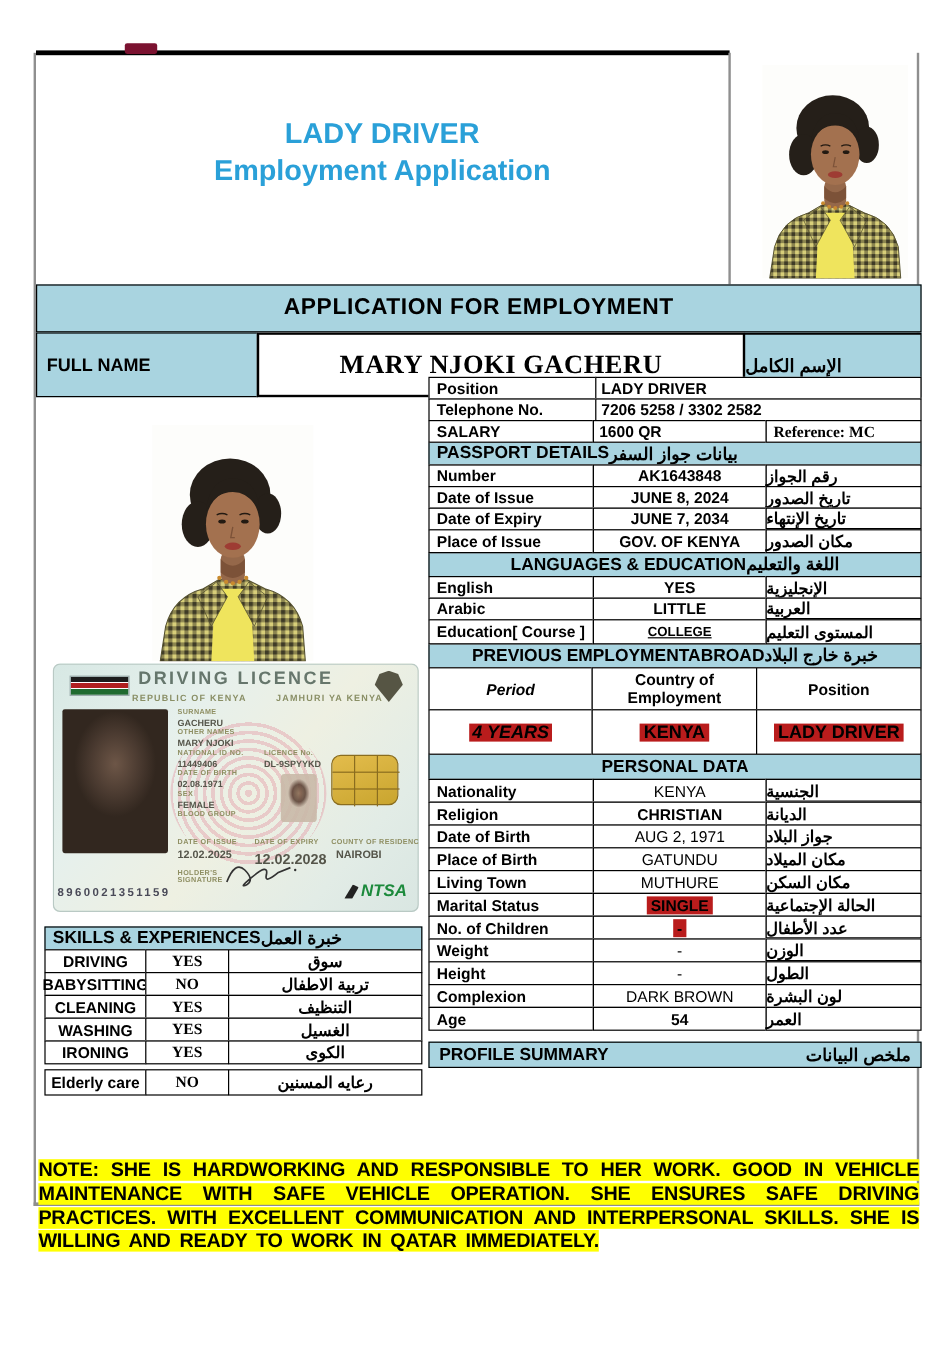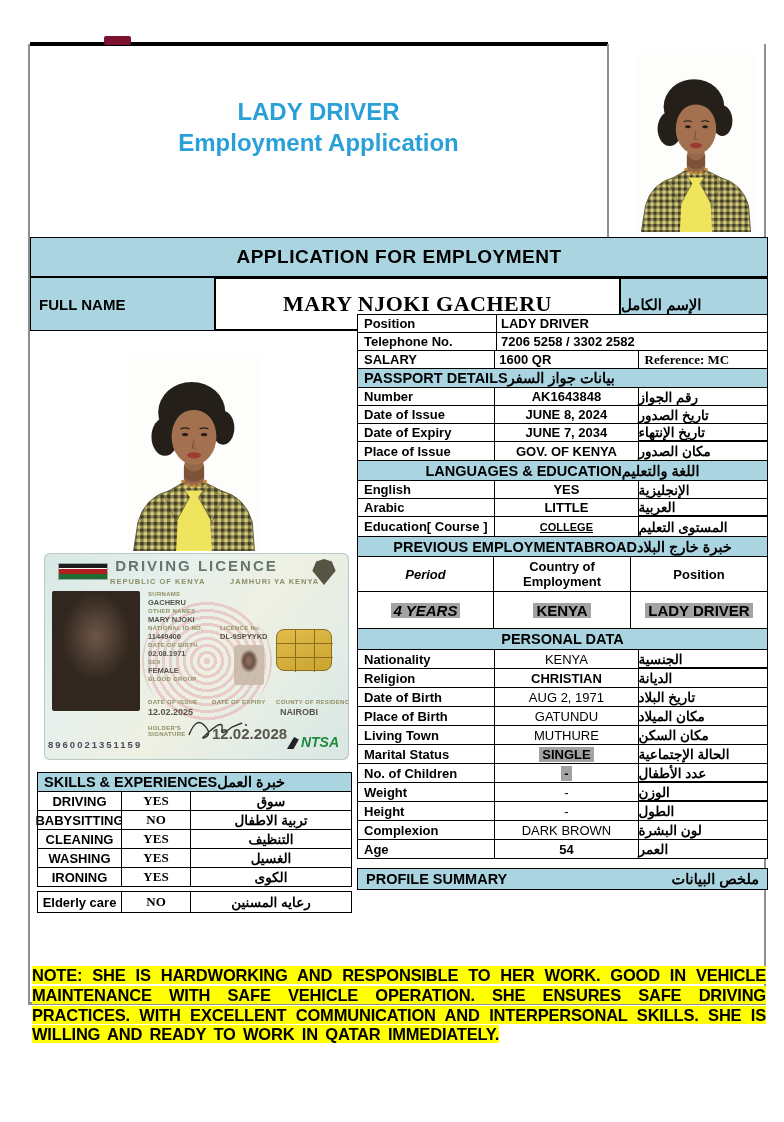--- a/index.html
+++ b/index.html
@@ -32,21 +32,21 @@
   .rightcol { position:absolute; left:327px; top:271px; width:411px; }
   .rrow { display:flex; margin-top:-1px; }
   .rrow > div { border:1px solid #000; display:flex; align-items:center; background:#fff; }
   .cl { width:140px; padding-left:6px; font-weight:bold; font-size:13px; }
   .cv { width:146px; margin-left:-1px; justify-content:center; font-size:13px; }
   .cv.wide { width:272px; justify-content:flex-start; padding-left:4px; font-weight:bold; }
   .cx { width:132px; margin-left:-1px; font-family:"Liberation Serif", serif; font-weight:bold; font-size:13px; padding-left:6px; }
   .ca { width:132px; margin-left:-1px; justify-content:flex-end; padding-right:8px; font-weight:bold; font-size:13.5px; direction:rtl; }
   .b { font-weight:bold; }
   .small { font-size:11px; font-weight:bold;text-decoration:underline; }
-  .hl { background:#a3a3a3; padding:0 3px; }
+  .hl { background:#b91c1c; padding:0 3px; }
   .h19{height:19px} .h20{height:20px} .h21{height:21px} .h22{height:22px} .h36{height:36px} .h38{height:38px}
   .band { border:1px solid #000; background:#a9d4e0; font-weight:bold; font-size:14.5px;
           display:flex; align-items:center; margin-top:-1px; }
   .band.center { justify-content:center; }
   .band.left { padding-left:6px; }
   .band.split { justify-content:space-between; padding:0 8px; }
   .band .ar { direction:rtl; }
   .ce { width:138px; margin-left:-1px; justify-content:center; text-align:center; font-weight:bold; font-size:13px; line-height:15px; }
   .ce:first-child { margin-left:0; width:137px;font-style:italic; }
   .emp { font-size:15px; }
@@ -184,21 +184,21 @@
       <div class="lsmphoto"></div>
       <div class="chip">
         <i style="left:0;top:13px;width:56px;height:1px"></i>
         <i style="left:0;top:27px;width:56px;height:1px"></i>
         <i style="left:18px;top:0;width:1px;height:42px"></i>
         <i style="left:37px;top:0;width:1px;height:42px"></i>
       </div>
       <div class="ll" style="left:104px;top:146px">DATE OF ISSUE</div>
       <div class="lv" style="left:104px;top:154px;font-size:9px">12.02.2025</div>
       <div class="ll" style="left:168px;top:146px">DATE OF EXPIRY</div>
-      <div class="lv" style="left:168px;top:172px;font-size:15px">12.02.2028</div>
+      <div class="lv" style="left:168px;top:156px;font-size:12px">12.02.2028</div>
       <div class="ll" style="left:232px;top:146px">COUNTY OF RESIDENCE</div>
       <div class="lv" style="left:236px;top:154px;font-size:9px">NAIROBI</div>
       <div class="ll" style="left:104px;top:172px;width:40px;white-space:normal">HOLDER'S SIGNATURE</div>
       <svg class="sig" width="70" height="30" viewBox="0 0 70 30">
         <path d="M5,22 Q12,4 20,12 Q28,20 22,24 Q14,28 26,18 Q40,6 38,16 Q36,24 48,14 L58,10" stroke="#333" stroke-width="1.4" fill="none"></path>
         <circle cx="62" cy="12" r="1" fill="#333"></circle>
       </svg>
       <div class="serial">8960021351159</div>
       <div class="ntsa">NTSA</div>
     </div>
@@ -329,21 +329,21 @@
           <div class="ca" dir="rtl" style="border-bottom:2px solid #000">الجنسية</div>
       </div>
       <div class="rrow h20">
         <div class="cl">Religion</div>
           <div class="cv b">CHRISTIAN</div>
           <div class="ca" dir="rtl">الديانة</div>
       </div>
       <div class="rrow h20">
         <div class="cl">Date of Birth</div>
           <div class="cv">AUG 2, 1971</div>
-          <div class="ca" dir="rtl">تاريخ البلاد</div>
+          <div class="ca" dir="rtl">جواز البلاد</div>
       </div>
       <div class="rrow h20">
         <div class="cl">Place of Birth</div>
           <div class="cv">GATUNDU</div>
           <div class="ca" dir="rtl">مكان الميلاد</div>
       </div>
       <div class="rrow h20">
         <div class="cl">Living Town</div>
           <div class="cv">MUTHURE</div>
           <div class="ca" dir="rtl">مكان السكن</div>

